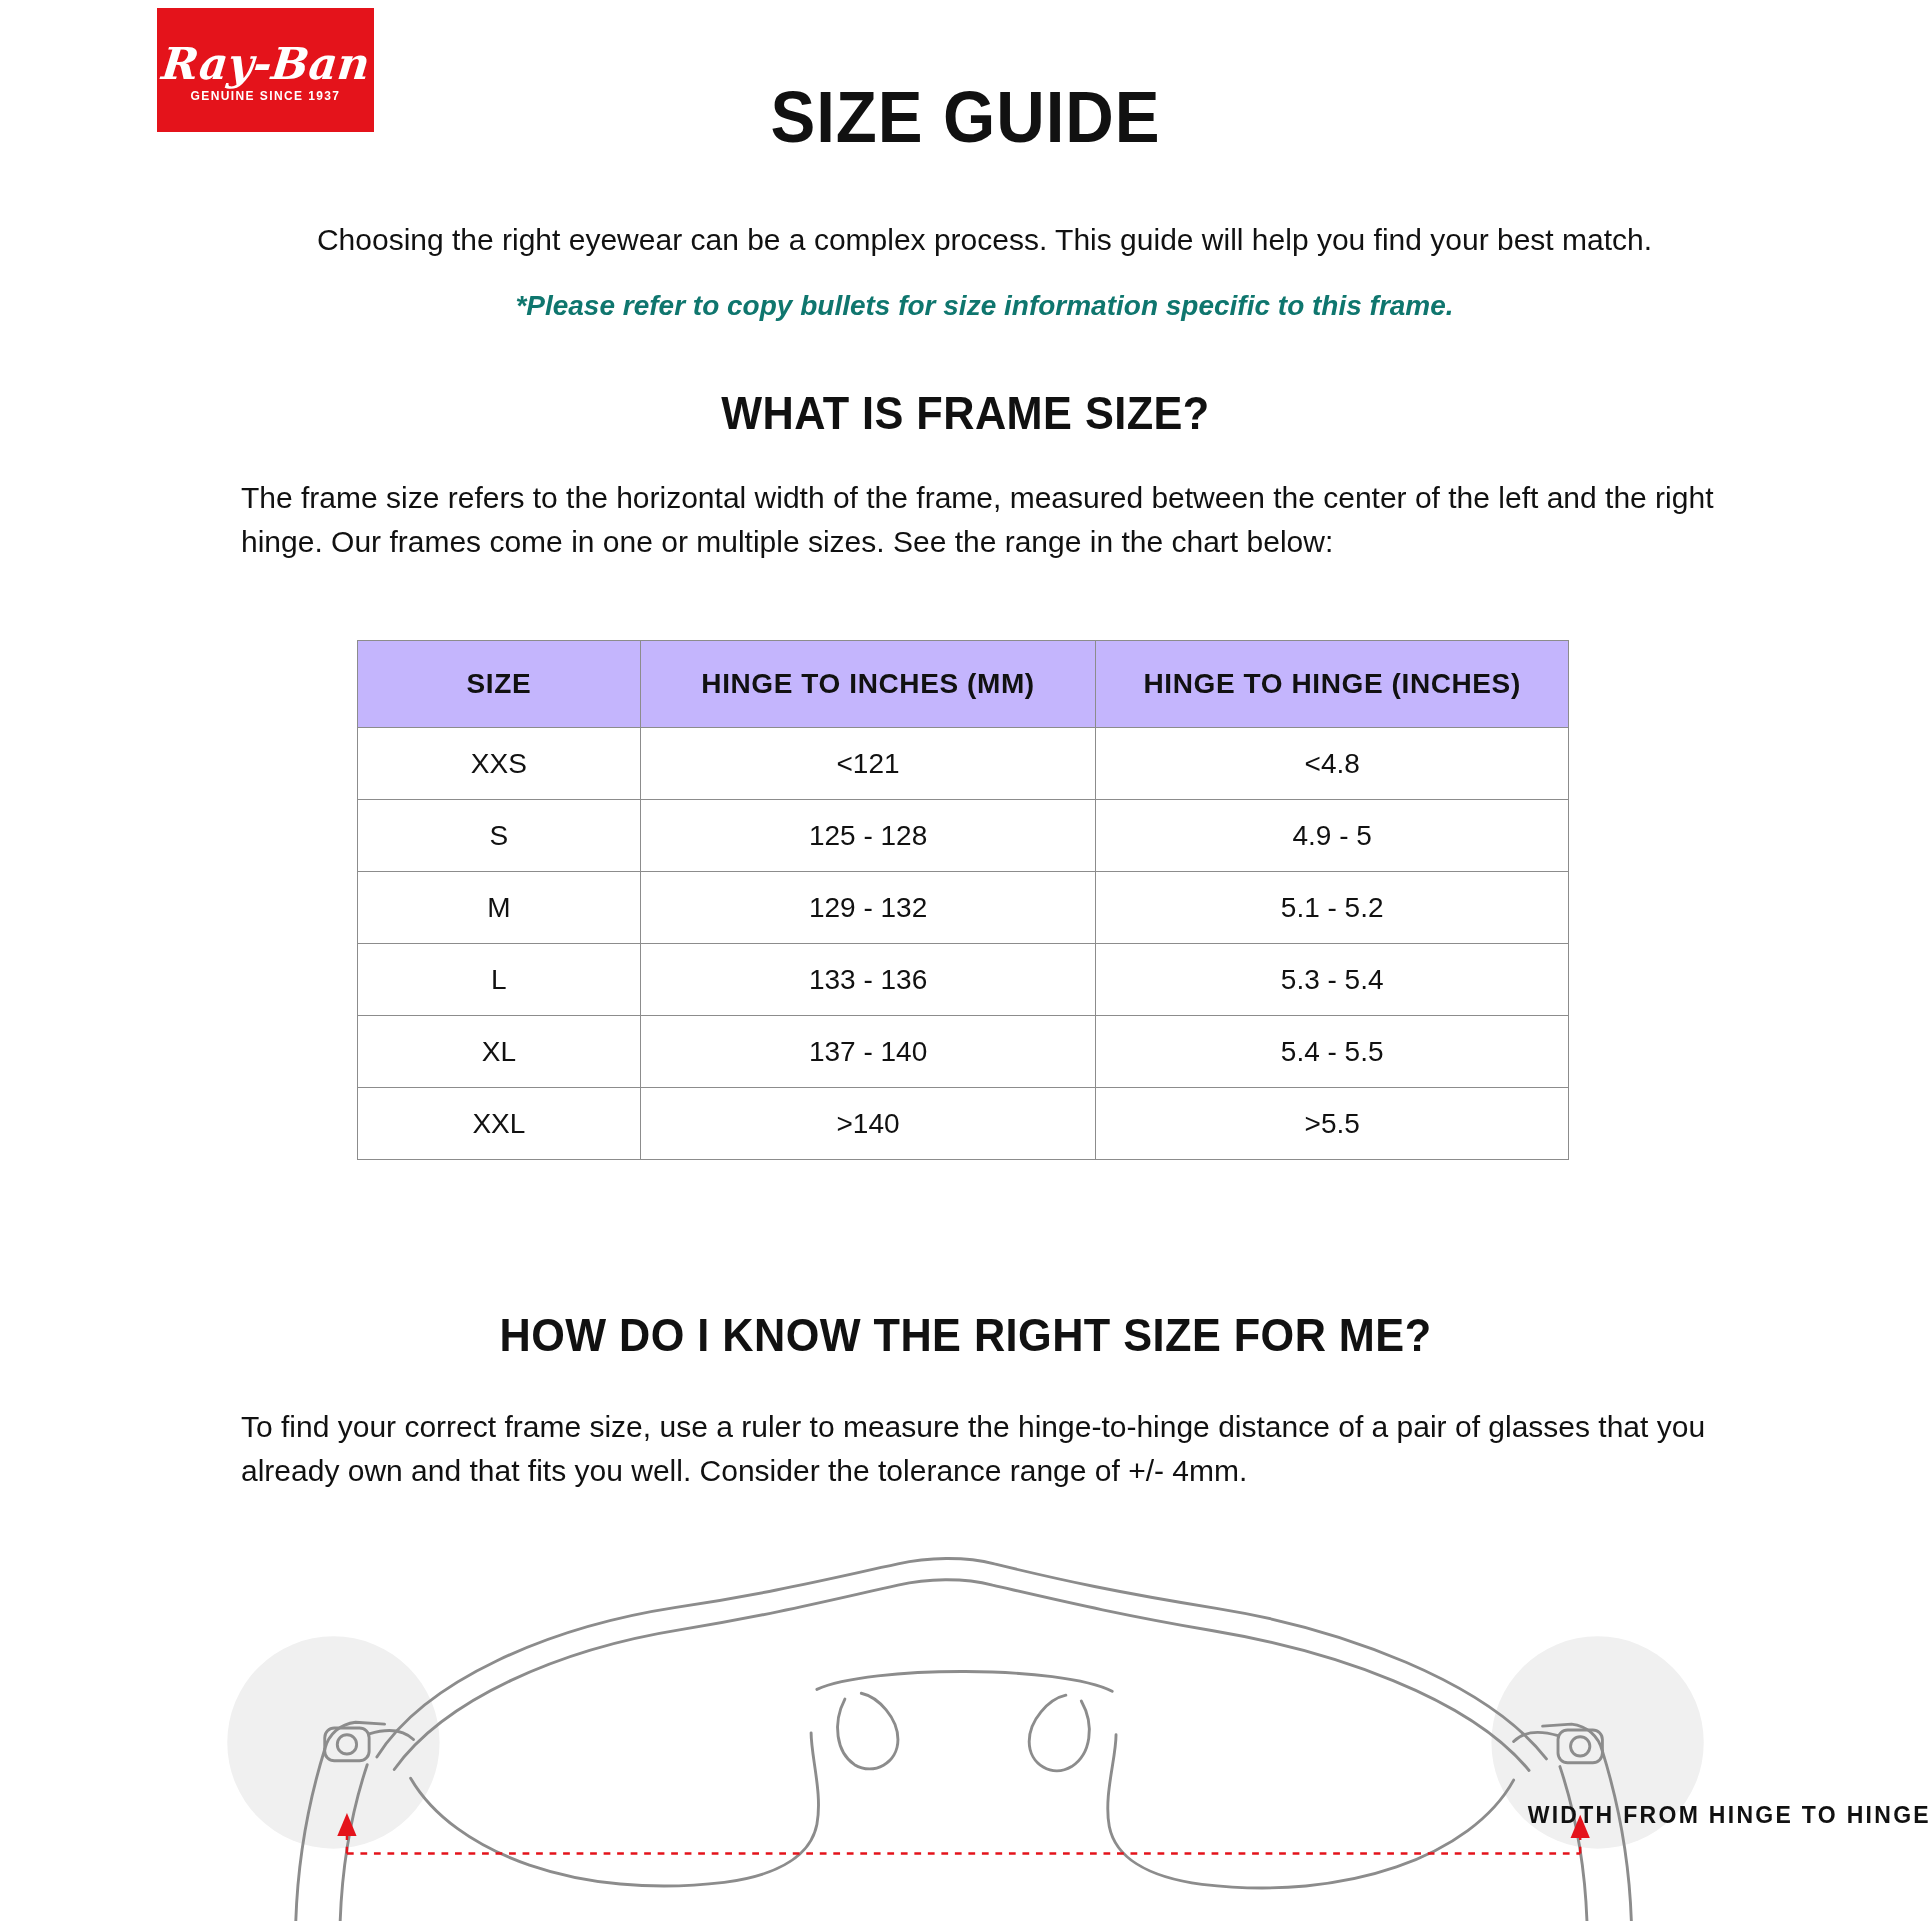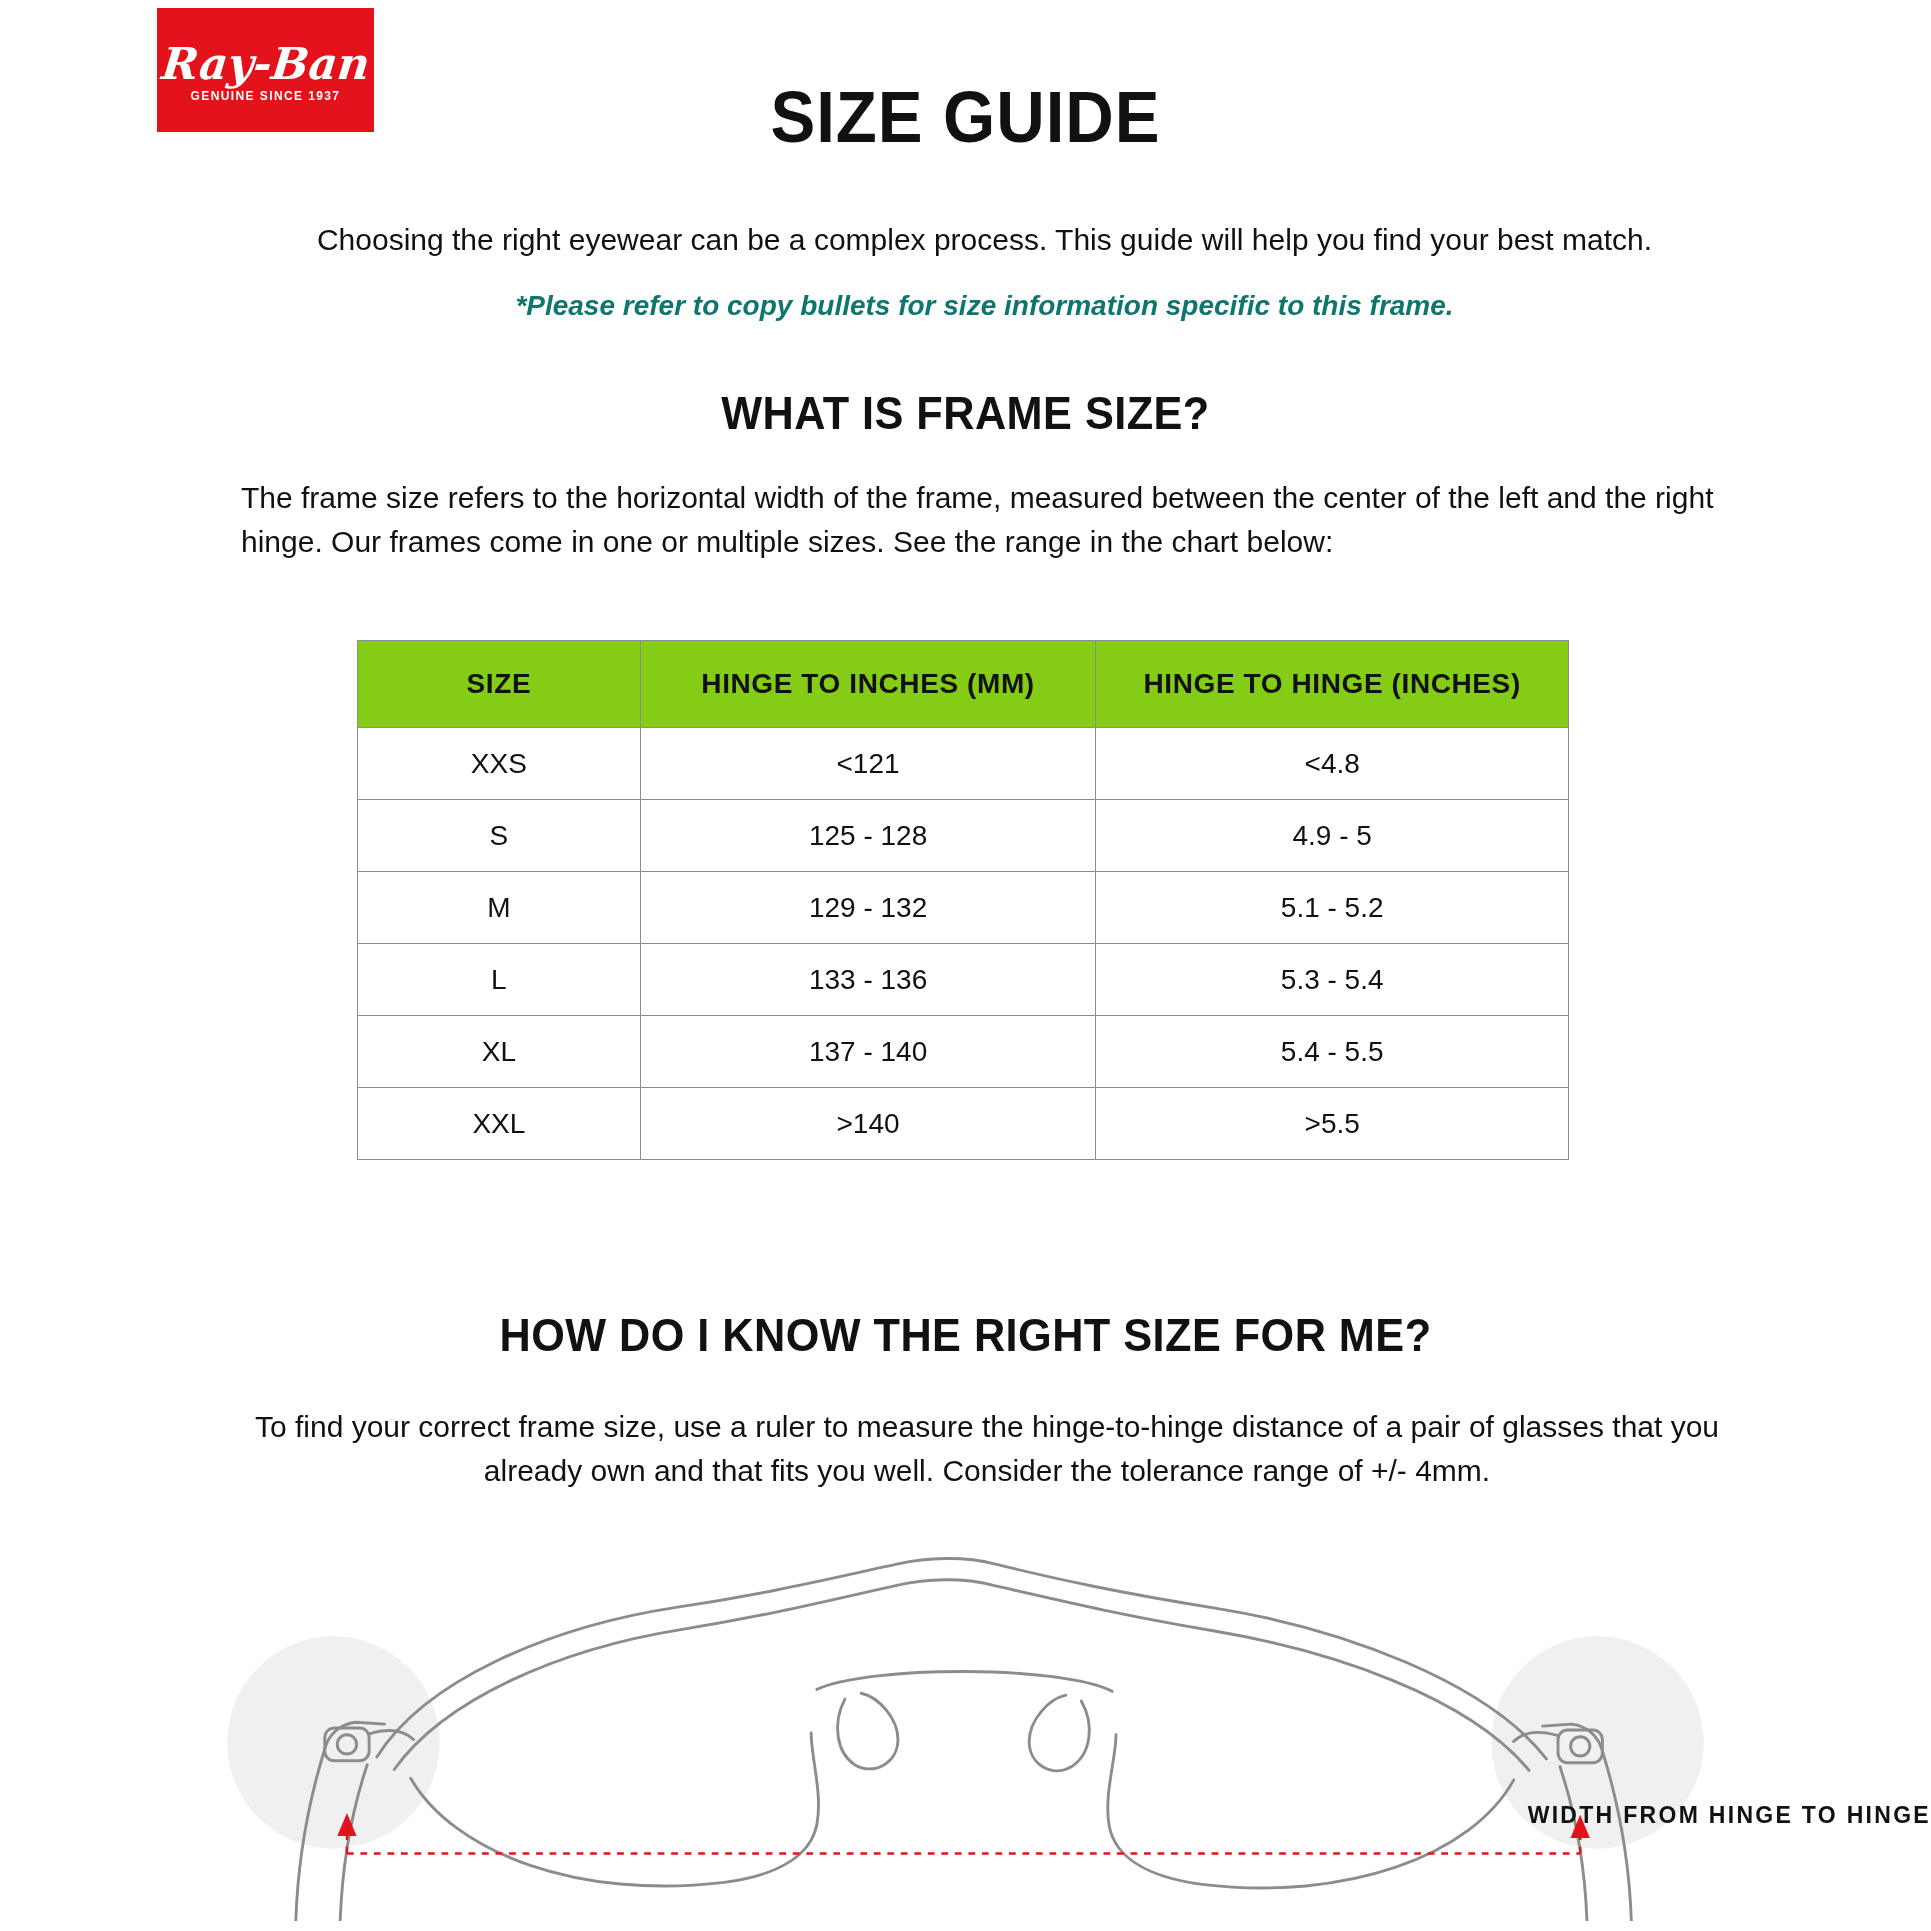--- a/index.html
+++ b/index.html
@@ -103,41 +103,41 @@
 
   .body-text {
     position: absolute;
     left: 241px;
     width: 1492px;
     font-size: 30px;
     line-height: 1.45;
     color: #111;
   }
   .body1 { top: 464px; margin-top: 12px; }
-  .body2 { top: 1405px; text-align: center; }
+  .body2 { top: 1405px; }
 
   
   table.size-table {
     position: absolute;
     left: 357px;
     top: 640px;
     width: 1212px;
     border-collapse: collapse;
     font-size: 28px;
   }
   table.size-table th,
   table.size-table td {
     border: 1.4px solid #8c8c8c;
     text-align: center;
     height: 72px;
     padding: 0;
     font-weight: normal;
   }
   table.size-table thead th {
-    background: #84cc16;
+    background: #c4b5fd;
     font-weight: bold;
     font-size: 28px;
     letter-spacing: 0.6px;
     height: 87px;
   }
   table.size-table col.c1 { width: 283px; }
   table.size-table col.c2 { width: 456px; }
   table.size-table col.c3 { width: 473px; }
 
   

